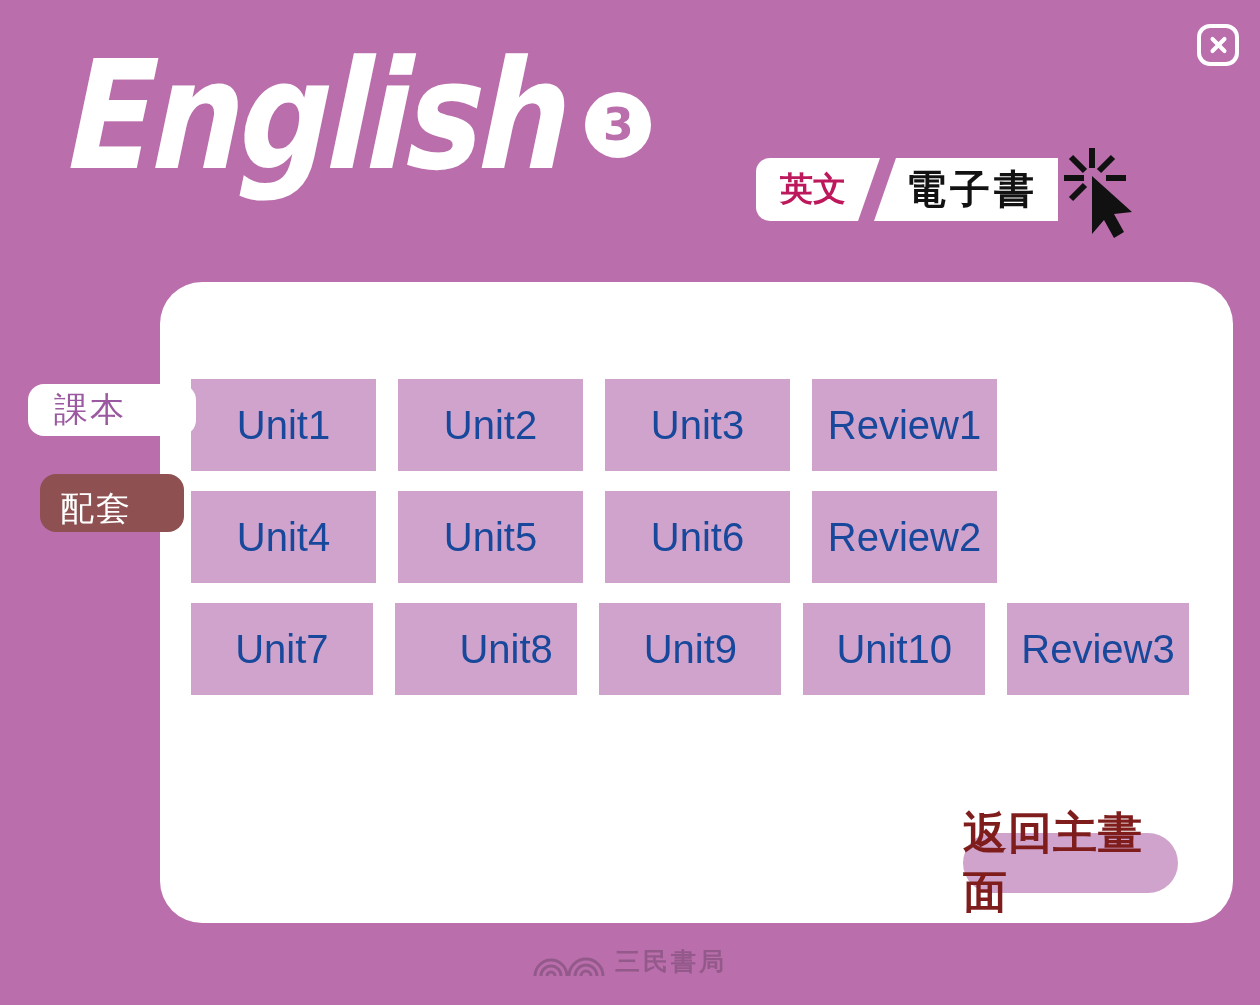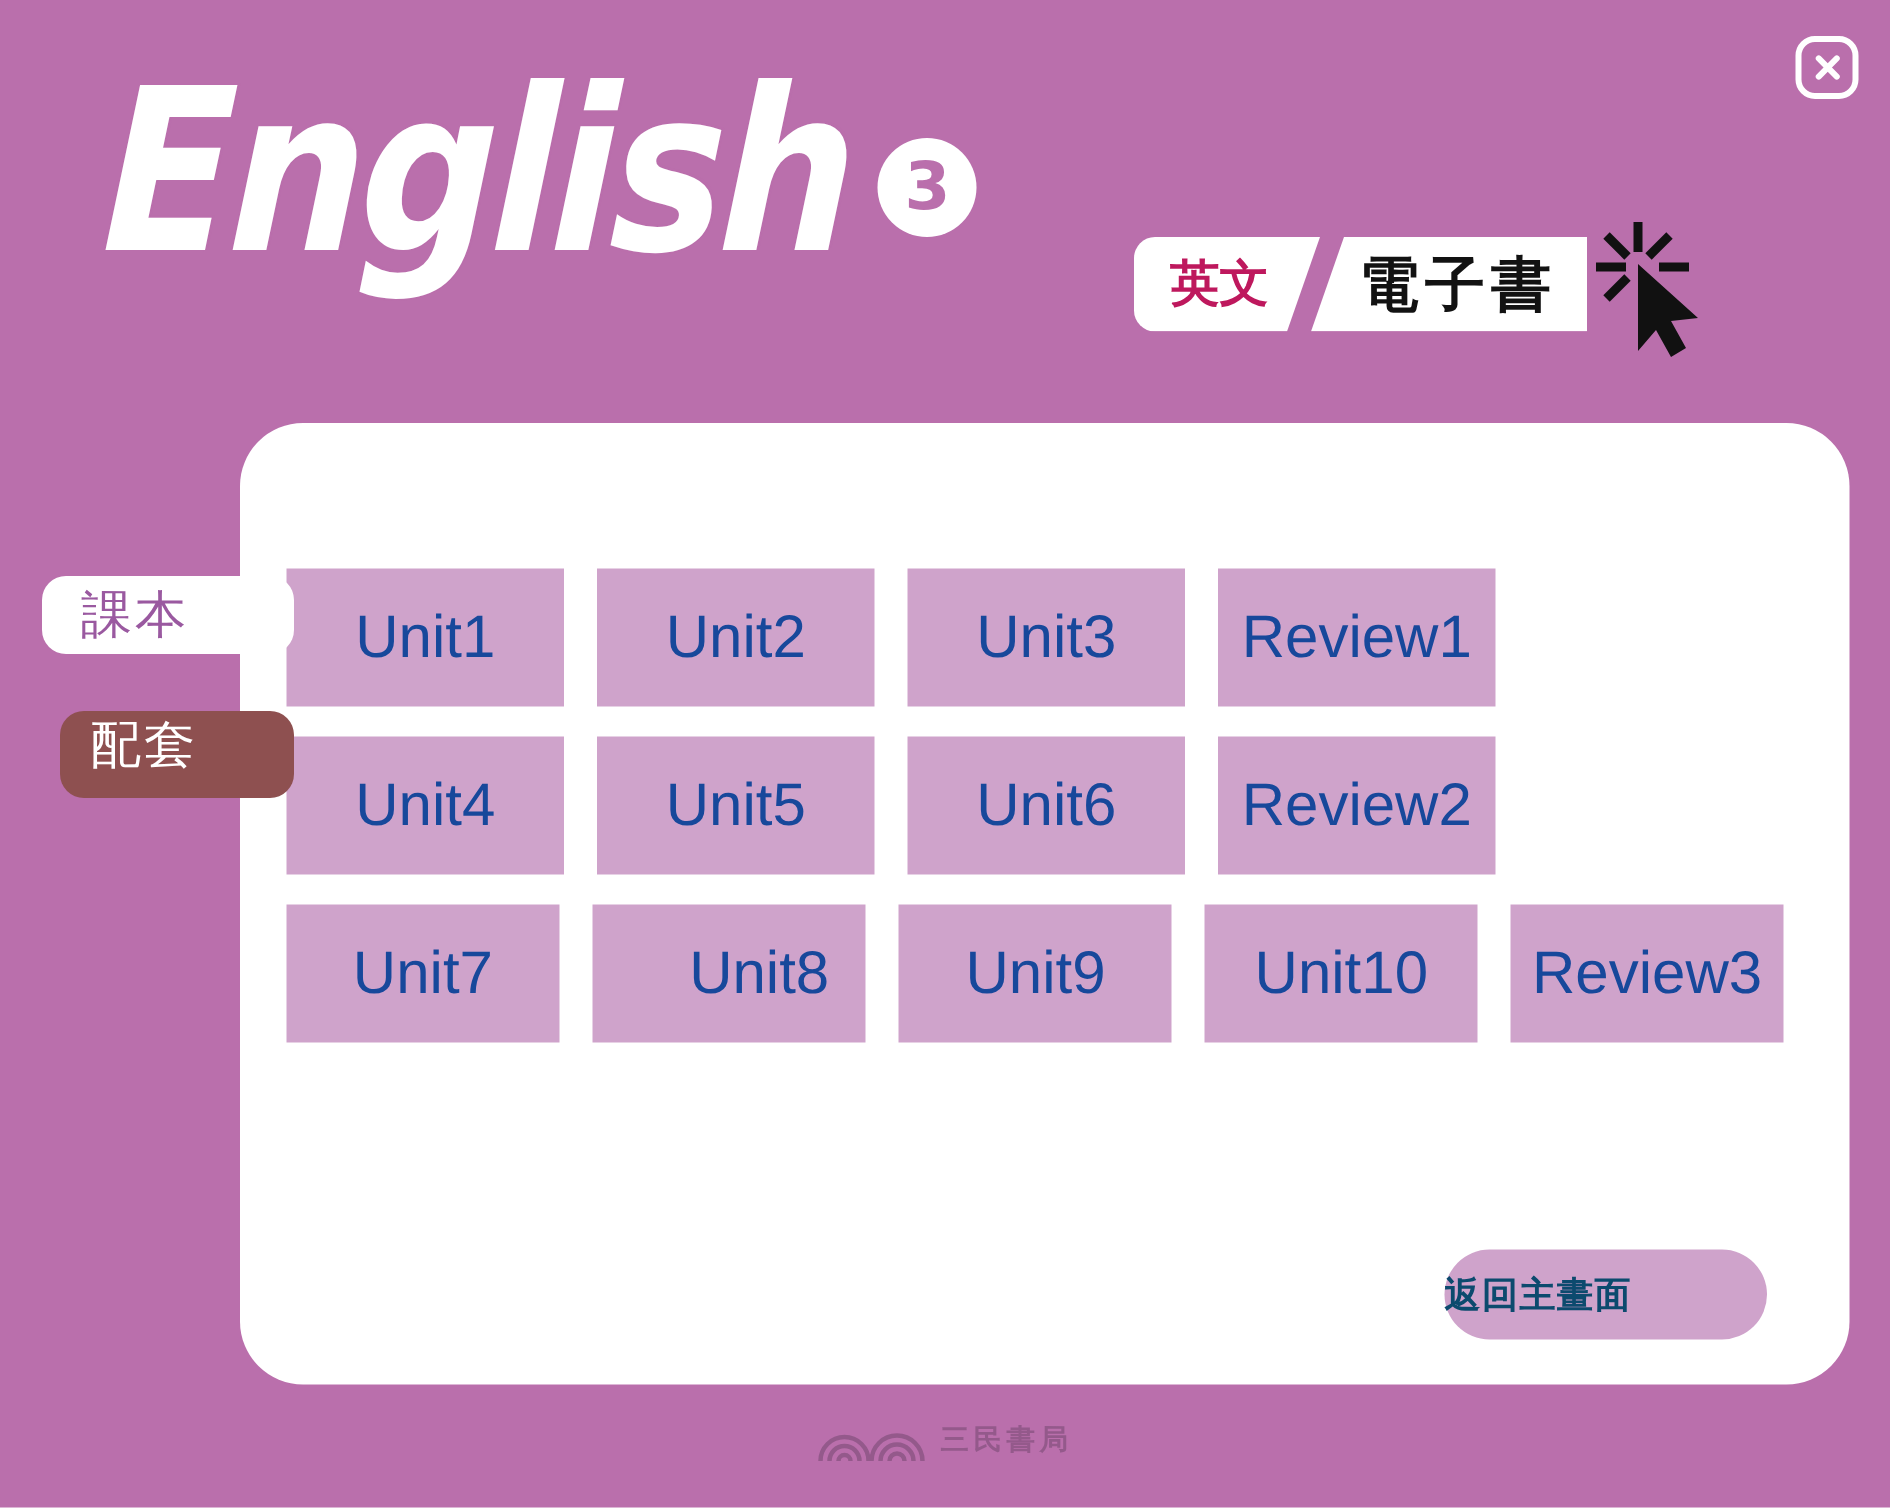--- a/index.html
+++ b/index.html
@@ -146,25 +146,25 @@
     color: #9a59a0;
     letter-spacing: 2px;
     cursor: pointer;
     z-index: 6;
   }
   #tab-peitao {
     position: absolute;
     left: 40px;
     top: 474px;
     height: 58px;
-    width: 156px;
+    width: 144px;
     background: #8e5050;
     border-radius: 16px;
     display: flex;
-    align-items: flex-start;
+    align-items: flex-end;
     padding-left: 20px;
     box-sizing: border-box;
     font-family: "DejaVu Serif", serif;
     font-size: 34px;
     color: #ffffff;
     letter-spacing: 2px;
     cursor: pointer;
     z-index: 6;
   }
 
@@ -209,47 +209,48 @@
 
   
   #return-btn {
     position: absolute;
     left: 963px;
     top: 833px;
     width: 215px;
     height: 60px;
     background: #cfa3cb;
     border-radius: 30px;
-    color: #0c4a6e;
+    color: #7f1d1d;
     font-family: "DejaVu Serif", serif;
-    font-size: 24px;
-    font-weight: bold;
-    display: flex;
-    align-items: center;
+    font-size: 44px;
+    font-weight: bold;
+    display: flex;
+    align-items: center;
+    justify-content: center;
     letter-spacing: 1px;
     cursor: pointer;
     z-index: 5;
   }
 
   
   #footer-logo {
     position: absolute;
     left: 0;
     right: 0;
     top: 945px;
     display: flex;
     align-items: center;
     justify-content: center;
     gap: 10px;
     opacity: 0.62;
   }
   #footer-arc { display: block; }
   #footer-name {
     font-family: Liberation Sans, sans-serif;
-    font-size: 19px;
+    font-size: 25px;
     font-weight: bold;
     color: #7d4d78;
     letter-spacing: 3px;
   }
 </style>
 </head>
 <body>
 
 <div id="close-btn">
   <span class="x-line a"></span>

